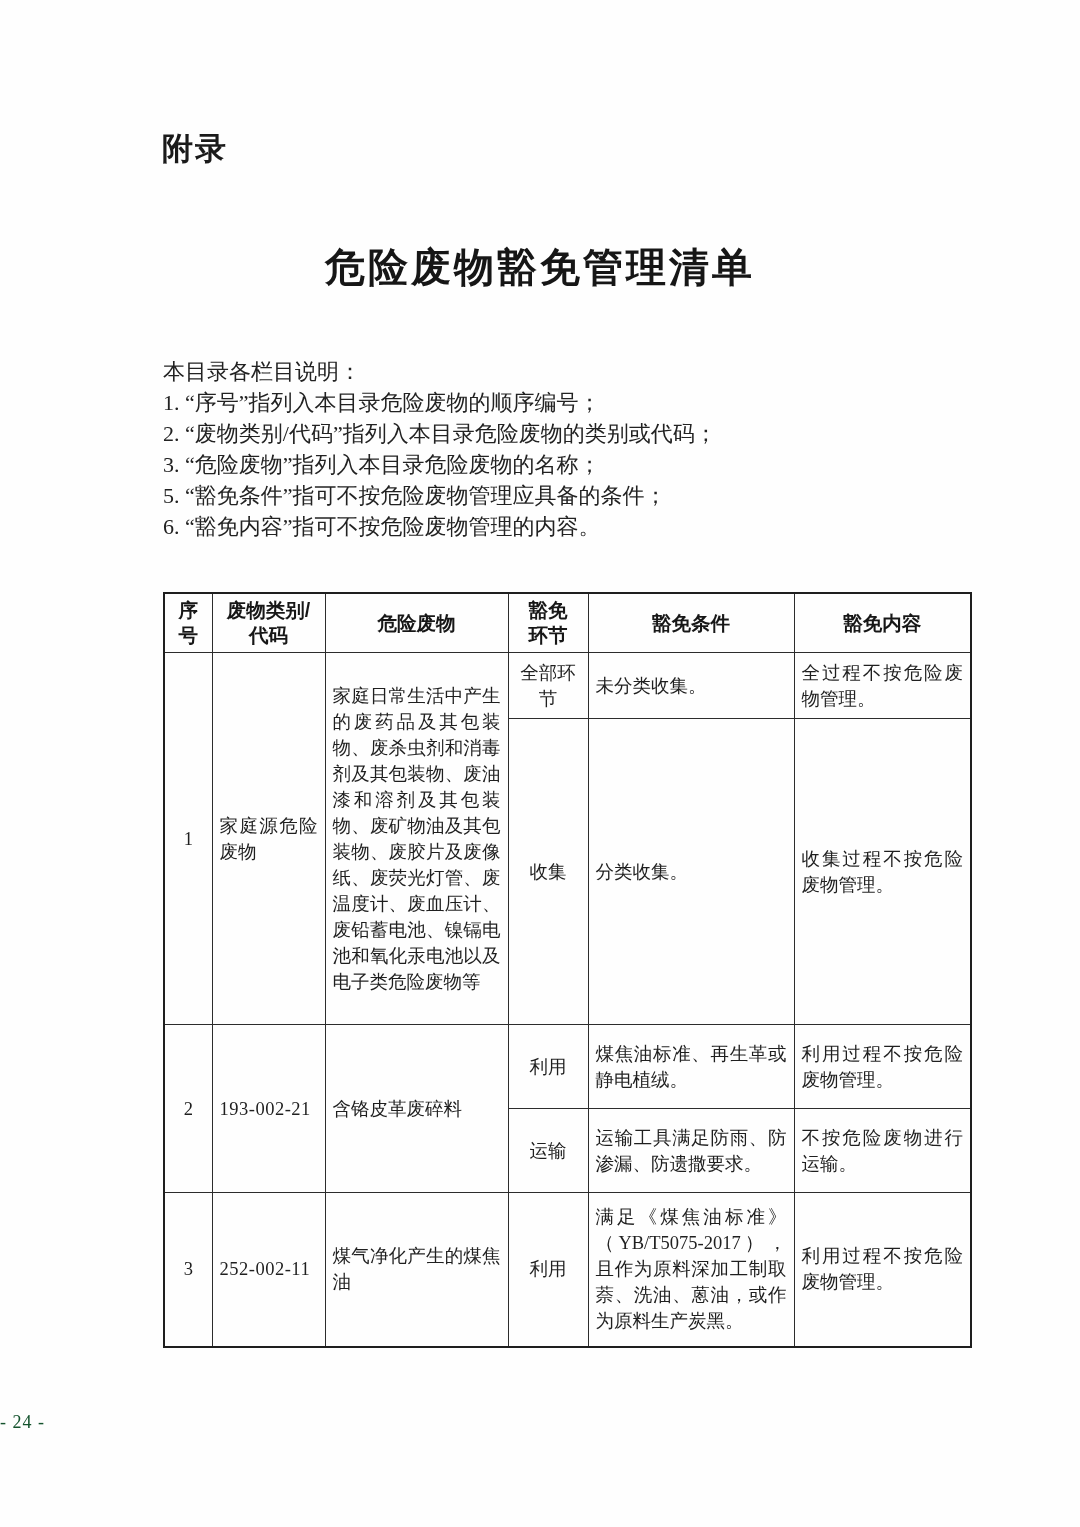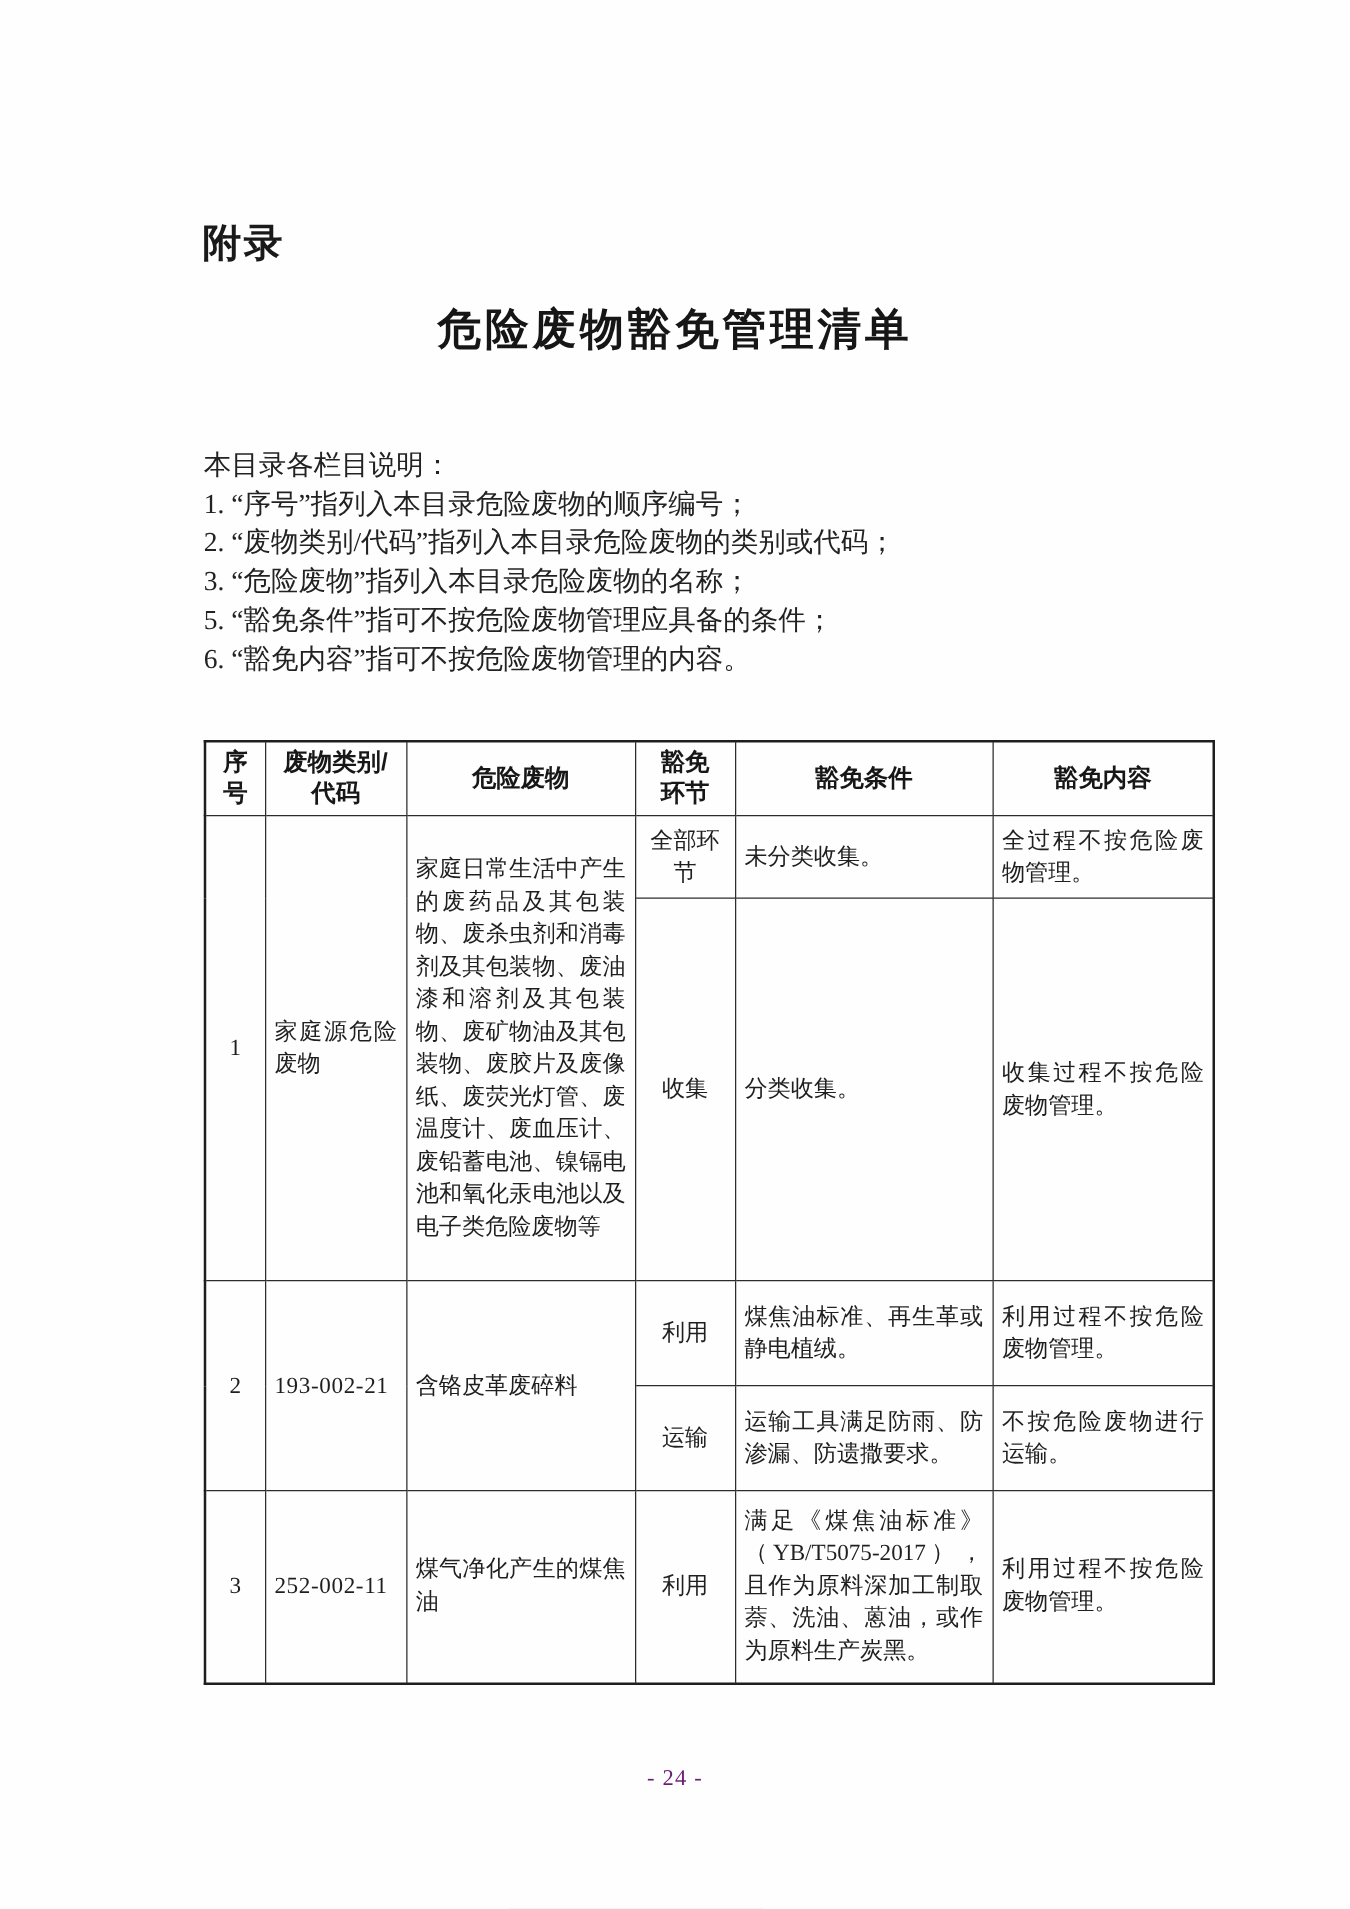--- a/index.html
+++ b/index.html
@@ -18,32 +18,31 @@
 
   .appendix-label {
     position: absolute;
     left: 162px;
     top: 128px;
     font-family: "Liberation Sans", sans-serif;
     font-weight: bold;
     font-size: 31px;
     letter-spacing: 2px;
     color: #1a1a1a;
-    margin-top: 46px;
   }
 
   .doc-title {
     position: absolute;
     left: 0;
     top: 240px;
     width: 100%;
     text-align: center;
     font-family: "Liberation Sans", sans-serif;
     font-weight: bold;
-    font-size: 35px;
+    font-size: 40px;
     letter-spacing: 3px;
     color: #161616;
   }
 
   .notes {
     position: absolute;
     left: 163px;
     top: 356px;
     width: 660px;
     font-size: 22px;
@@ -100,24 +99,23 @@
   tr.h-r1b { height: 306px; }
   tr.h-r2a { height: 84px; }
   tr.h-r2b { height: 84px; }
   tr.h-r3  { height: 154px; }
 
   .page-footer {
     position: absolute;
     left: 0;
     top: 1412px;
     width: 100%;
-    text-align: center;
     font-size: 18px;
     letter-spacing: 1px;
-    color: #701a75;
+    color: #14532d;
   }
 </style>
 </head>
 <body>
 
 <div class="page">
 
   <div class="appendix-label">附录</div>
 
   <div class="doc-title">危险废物豁免管理清单</div>

